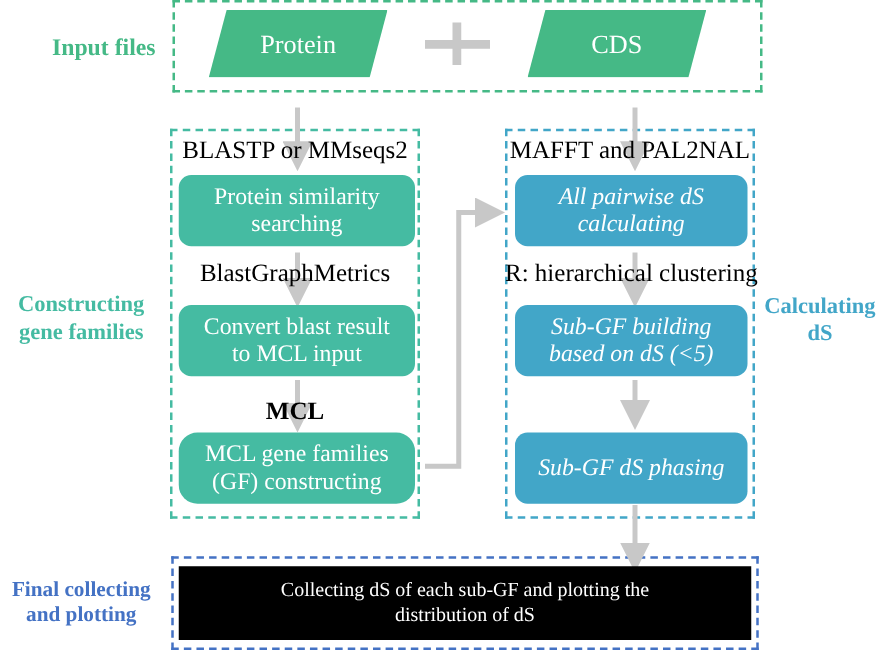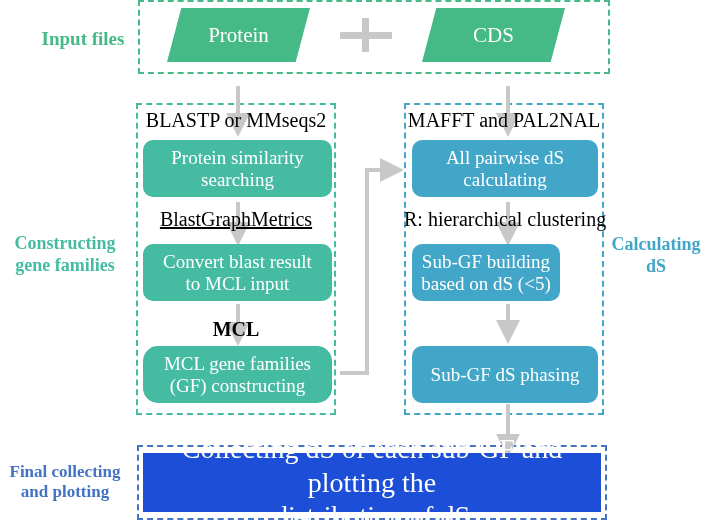--- a/index.html
+++ b/index.html
@@ -3,25 +3,25 @@
 <meta charset="utf-8">
 <style>
   html, body { margin:0; padding:0; background:#ffffff; }
   body { width:709px; height:520px; position:relative; overflow:hidden; font-family:"Liberation Serif", serif; }
   .abs { position:absolute; }
   .stage-label { position:absolute; font-weight:bold; text-align:center; line-height:1.2; }
   .dash { position:absolute; box-sizing:border-box; border:2px dashed; }
   .para { position:absolute; background:#45b986; color:#fff; font-size:21px; display:flex; align-items:center; justify-content:center; clip-path:polygon(10% 0,100% 0,90% 100%,0 100%); }
   .step { position:absolute; border-radius:10px; color:#fff; font-size:19px; display:flex; align-items:center; justify-content:center; text-align:center; line-height:1.15; }
   .teal { background:#45bba2; }
-  .blue { background:#42a6c8; }
+  .blue { background:#42a6c8;font-style:italic; }
   .tool { position:absolute; font-size:20px; color:#000; background:transparent; white-space:nowrap; text-align:center; z-index:3; }
   svg.arrows { position:absolute; left:0; top:0; z-index:1; }
   .step, .para, .final { z-index:2; }
-  .final { position:absolute; background:#1d4ed8; color:#fff; font-size:28px; display:flex; align-items:center; justify-content:center; text-align:center; line-height:1.2; }
+  .final { position:absolute; background:#000000; color:#fff; font-size:16px; display:flex; align-items:center; justify-content:center; text-align:center; line-height:1.2; }
 </style>
 </head>
 <body>
 
 <svg class="arrows" width="709" height="520">
   <defs>
     <marker id="ah" markerWidth="6" markerHeight="6" refX="3" refY="3" orient="auto" markerUnits="strokeWidth">
       <path d="M0,0 L6,3 L0,6 z" fill="#c8c8c8"></path>
     </marker>
   </defs>
@@ -48,35 +48,35 @@
   <div style="position:absolute; left:22px; top:0; width:7px; height:34px; background:#c8c8c8;"></div>
 </div>
 <div class="para" style="left:422px; top:8px; width:143px; height:54px;">CDS</div>
 
 <div class="stage-label" style="left:4px; top:233px; width:122px; font-size:18px; color:#45bba2; white-space:pre-line;">Constructing
 gene families</div>
 <div class="dash" style="left:136px; top:103px; width:200px; height:312px; border-color:#45bba2;"></div>
 <div class="tool" style="left:136px; top:109px; width:200px;">BLASTP or MMseqs2</div>
 <div class="step teal" style="left:143px; top:140px; width:189px; height:57px; white-space:pre-line;">Protein similarity
 searching</div>
-<div class="tool" style="left:136px; top:208px; width:200px;text-decoration:underline;">BlastGraphMetrics</div>
+<div class="tool" style="left:136px; top:208px; width:200px;">BlastGraphMetrics</div>
 <div class="step teal" style="left:143px; top:244px; width:189px; height:57px; white-space:pre-line;">Convert blast result
 to MCL input</div>
 <div class="tool" style="left:136px; top:318px; width:200px; font-weight:bold;">MCL</div>
 <div class="step teal" style="left:143px; top:346px; width:189px; height:57px; white-space:pre-line;border-radius:15px;">MCL gene families
 (GF) constructing</div>
 
 <div class="stage-label" style="left:606px; top:234px; width:100px; font-size:18px; color:#42a6c8; white-space:pre-line;">Calculating
 dS</div>
 <div class="dash" style="left:404px; top:103px; width:200px; height:312px; border-color:#42a6c8;"></div>
 <div class="tool" style="left:404px; top:109px; width:200px;">MAFFT and PAL2NAL</div>
 <div class="step blue" style="left:412px; top:140px; width:186px; height:57px; white-space:pre-line;">All pairwise dS
 calculating</div>
 <div class="tool" style="left:404px; top:208px; width:200px;">R: hierarchical clustering</div>
-<div class="step blue" style="left:412px; top:244px; width:148px; height:57px; white-space:pre-line;">Sub-GF building
+<div class="step blue" style="left:412px; top:244px; width:186px; height:57px; white-space:pre-line;">Sub-GF building
 based on dS (&lt;5)</div>
 <div class="step blue" style="left:412px; top:346px; width:186px; height:57px;">Sub-GF dS phasing</div>
 
 <div class="stage-label" style="left:0px; top:462px; width:130px; font-size:17px; color:#4472c4; white-space:pre-line;">Final collecting
 and plotting</div>
 <div class="dash" style="left:137px; top:445px; width:470px; height:75px; border-color:#4472c4;"></div>
 <div class="final" style="left:143px; top:453px; width:458px; height:59px; white-space:pre-line;">Collecting dS of each sub-GF and plotting the
 distribution of dS</div>
 
 </body></html>

